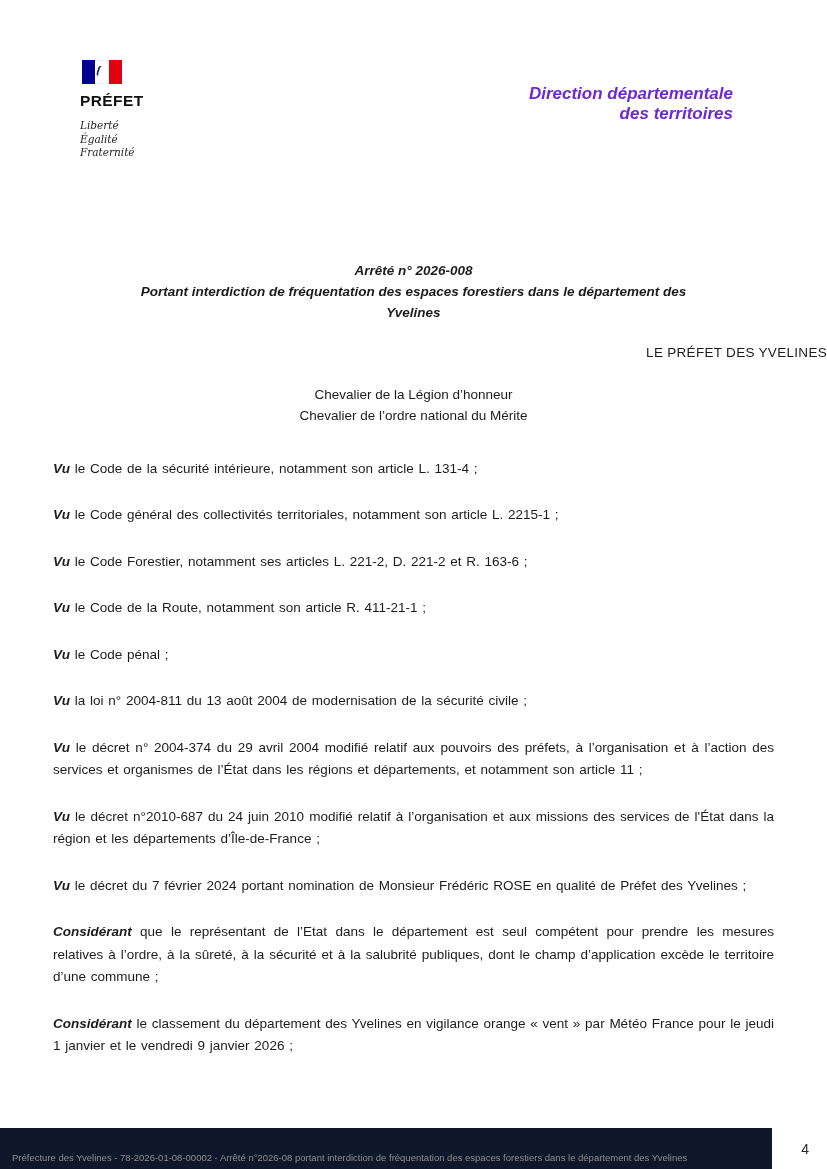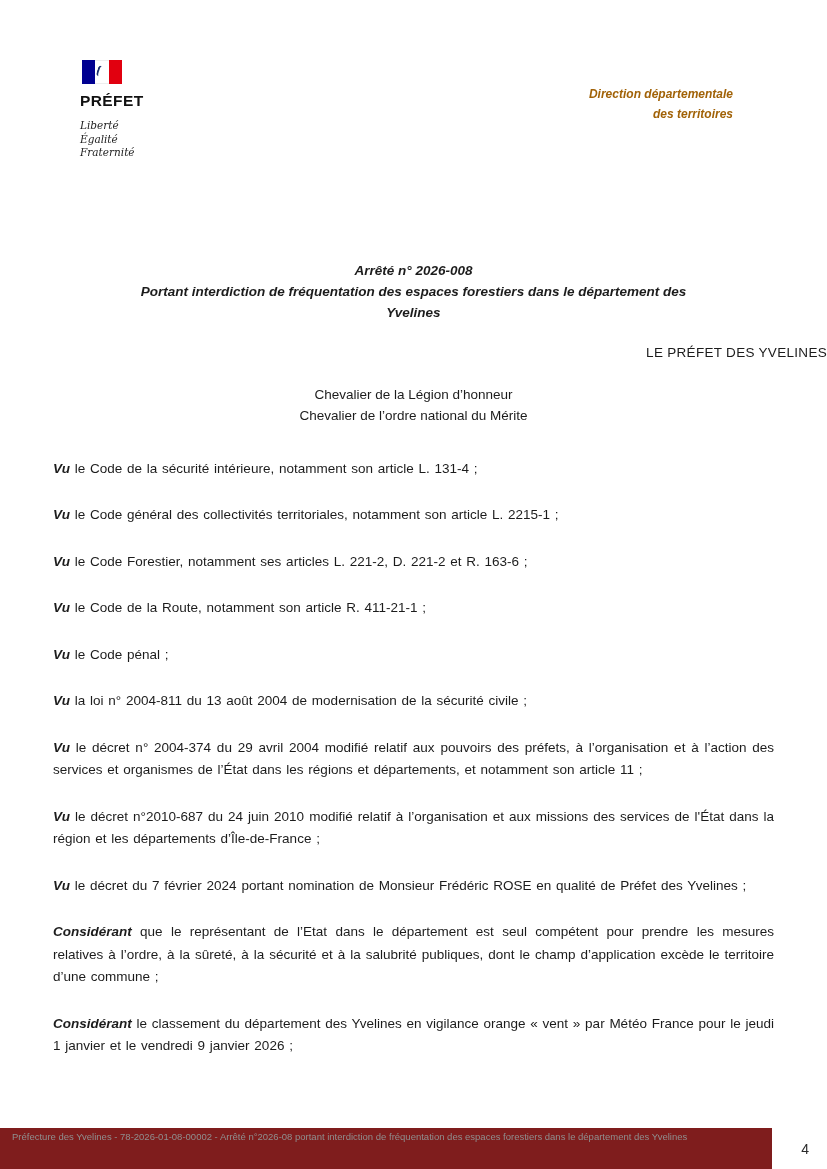--- a/index.html
+++ b/index.html
@@ -47,23 +47,23 @@
     font-style: italic;
     font-size: 10.5px;
     line-height: 13.5px;
     color: #222;
   }
   .dept {
     margin-top: 24px;
     text-align: right;
     font-weight: bold;
     font-style: italic;
-    font-size: 12px;
+    font-size: 17px;
     line-height: 20px;
-    color: #a16207;
+    color: #6d28d9;
   }
   
   .doc-title {
     margin-top: 100px;
     text-align: center;
     font-weight: bold;
     font-style: italic;
     font-size: 13.5px;
     line-height: 21px;
   }
@@ -92,25 +92,25 @@
     margin-bottom: 24px;
     word-spacing: 1px;
   }
   .lead { font-weight: bold; font-style: italic; }
   
   .footer-bar {
     position: absolute;
     left: 0; bottom: 0;
     width: 772px;
     height: 41px;
-    background: #7f1d1d;
+    background: #0f172a;
     color: #8f8f8f;
     font-size: 9.5px;
     line-height: 12.5px;
-    padding: 3px 14px 0 12px;
+    padding: 24px 14px 0 12px;
   }
   .page-num {
     position: absolute;
     right: 18px; bottom: 12px;
     font-size: 14px;
     color: #2a2a2a;
   }
 </style>
 </head>
 <body>

